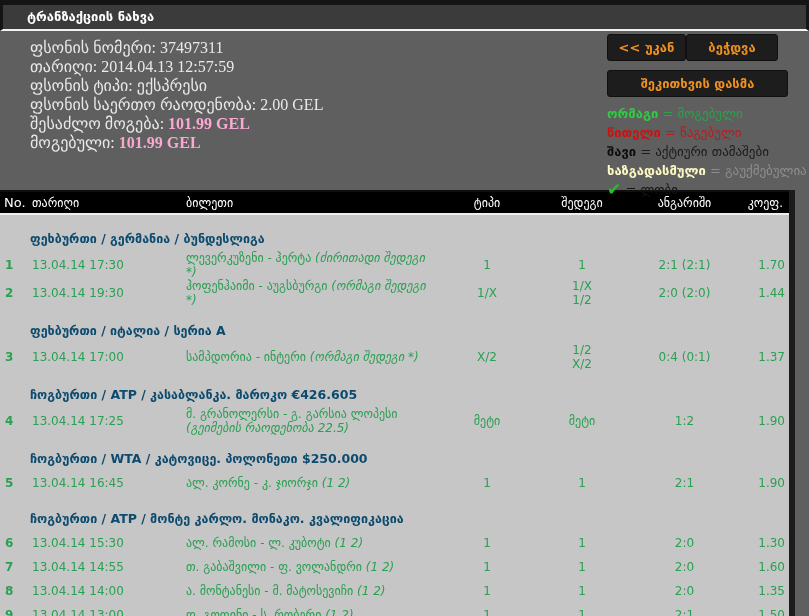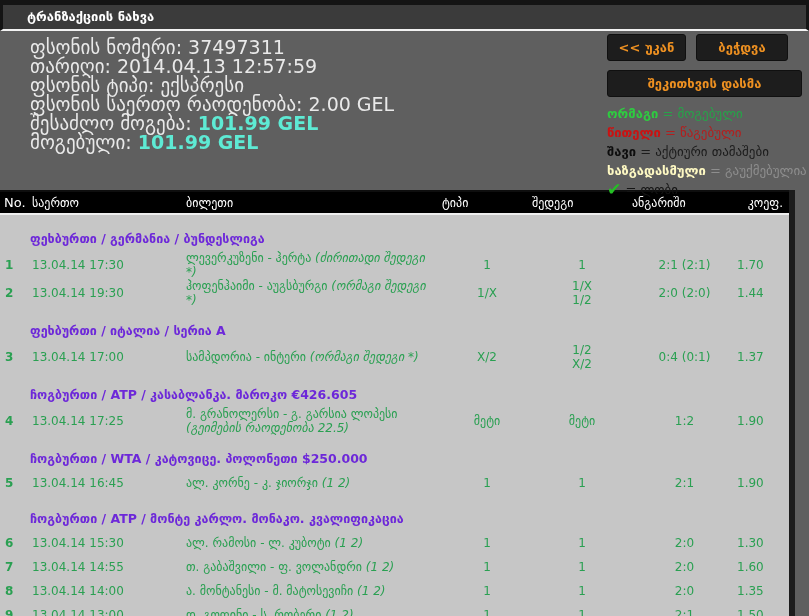--- a/index.html
+++ b/index.html
@@ -12,34 +12,34 @@
   .top-strip{height:5px;background:#141414;}
   .title-bar{
     height:24px;line-height:24px;
     background:#3b3b3b;
     border-left:3px solid #141414;border-right:3px solid #141414;
     border-bottom:2px solid #f2f2f2;
     color:#ffffff;font-weight:bold;font-size:13px;
     padding-left:24px;
   }
   .top-area{position:relative;height:159px;}
-  .info{position:absolute;left:30px;top:7px;color:#e9e9e9;font-size:19px;}
+  .info{position:absolute;left:30px;top:7px;color:#e9e9e9;font-size:16px;font-family:Liberation Serif, serif;}
   .info-line{line-height:19px;white-space:nowrap;}
-  .i-value.bold{font-weight:bold;color:#5eead4;}
+  .i-value.bold{font-weight:bold;color:#f9a8d4;}
   .right-col{position:absolute;right:21px;top:3px;width:181px;}
-  .btn-row{display:flex;gap:10px;}
+  .btn-row{display:flex;}
   .btn{
     background:#1d1d1d;border:1px solid #101010;border-radius:3px;
     color:#ed9021;font-weight:bold;font-size:13px;
     font-family:"DejaVu Sans", sans-serif;
     height:27px;cursor:pointer;
   }
   .btn-back{width:79px;}
   .btn-print{width:92px;}
-  .btn-wide{width:195px;margin-top:9px;}
+  .btn-wide{width:181px;margin-top:9px;}
   .legend{margin-top:7px;font-size:13px;}
   .legend-line{line-height:19px;white-space:nowrap;}
   .l-label{font-weight:bold;}
   .legend-green .l-label{color:#2ecc40;}
   .legend-green .l-eq,.legend-green .l-value{color:#27a349;}
   .legend-red .l-label{color:#cc1111;}
   .legend-red .l-eq,.legend-red .l-value{color:#b41e1e;}
   .legend-black .l-label{color:#0d0d0d;}
   .legend-black .l-eq,.legend-black .l-value{color:#1c1c1c;}
   .legend-gray .l-label{color:#fef9c3;}
@@ -60,38 +60,38 @@
   }
   .table-header{
     background:#000000;color:#ffffff;
     height:21px;font-size:12px;
     border-top:2px solid #0e0e0e;
     border-bottom:2px solid #efefef;
   }
   .h-no{padding-left:4px;font-size:13px;}
   .h-date,.h-ticket{text-align:left;}
   .h-ticket{padding-left:4px;}
-  .h-type,.h-result,.h-score{}
+  .h-type,.h-result,.h-score{text-align:center;}
   .h-coef{text-align:right;padding-right:6px;}
   .table-body{
     background:#c6c6c6;height:403px;overflow:hidden;
     font-size:12px;
   }
   .section{margin-top:15px;}
   .section-title{
-    color:#6d28d9;font-weight:bold;font-size:12.5px;
+    color:#0c4a6e;font-weight:bold;font-size:12.5px;
     padding-left:30px;margin-bottom:3px;line-height:18px;
   }
   .bet-row{color:#2aa052;min-height:24px;}
   .c-no{padding-left:5px;font-weight:bold;}
   .c-match{padding-left:4px;padding-right:6px;}
   .m-note{font-style:italic;}
   .c-type,.c-result,.c-score{text-align:center;}
   .c-result div{line-height:14px;}
-  .c-coef{text-align:left;padding-right:4px;}
+  .c-coef{text-align:right;padding-right:4px;}
 </style>
 </head>
 <body>
 
 <div class="top-strip"></div>
 
 <div class="title-bar">
   <span>ტრანზაქციის ნახვა</span>
 </div>
 
@@ -116,21 +116,21 @@
         <div class="legend-line legend-black"><span class="l-label">შავი</span><span class="l-eq"> = </span><span class="l-value">აქტიური თამაშები</span></div>
         <div class="legend-line legend-gray"><span class="l-label">ხაზგადასმული</span><span class="l-eq"> = </span><span class="l-value">გაუქმებულია</span></div>
         <div class="legend-line legend-check"><span class="l-label">✔</span><span class="l-eq"> = </span><span class="l-value">ლობი</span></div>
       </div>
   </div>
 </div>
 
 <div class="table-wrap">
   <div class="table-header grid-row">
     <span class="h-no">No.</span>
-    <span class="h-date">საერთო</span>
+    <span class="h-date">თარიღი</span>
     <span class="h-ticket">ბილეთი</span>
     <span class="h-type">ტიპი</span>
     <span class="h-result">შედეგი</span>
     <span class="h-score">ანგარიში</span>
     <span class="h-coef">კოეფ.</span>
   </div>
   <div class="table-body" id="table-body">
       <div class="section">
         <div class="section-title">ფეხბურთი / გერმანია / ბუნდესლიგა</div>
         <div class="bet-row grid-row">

